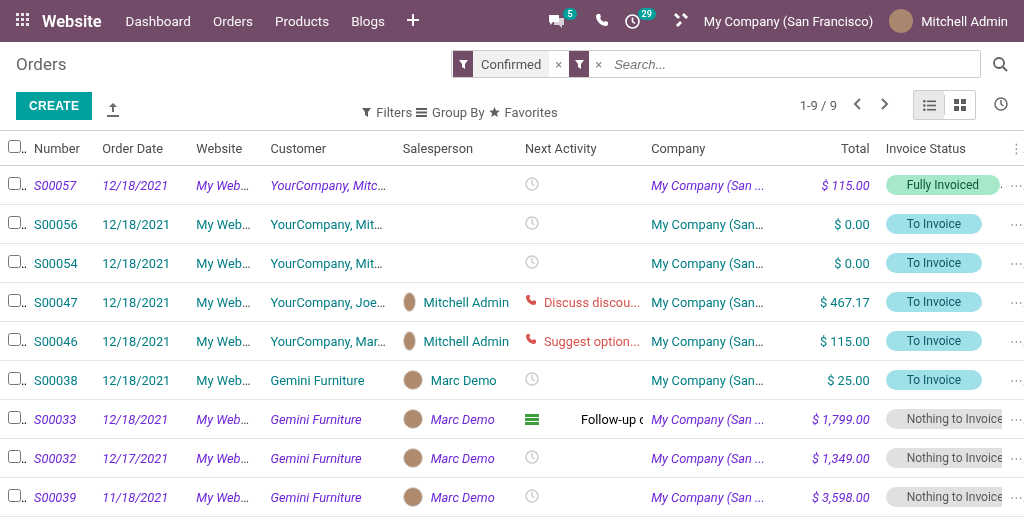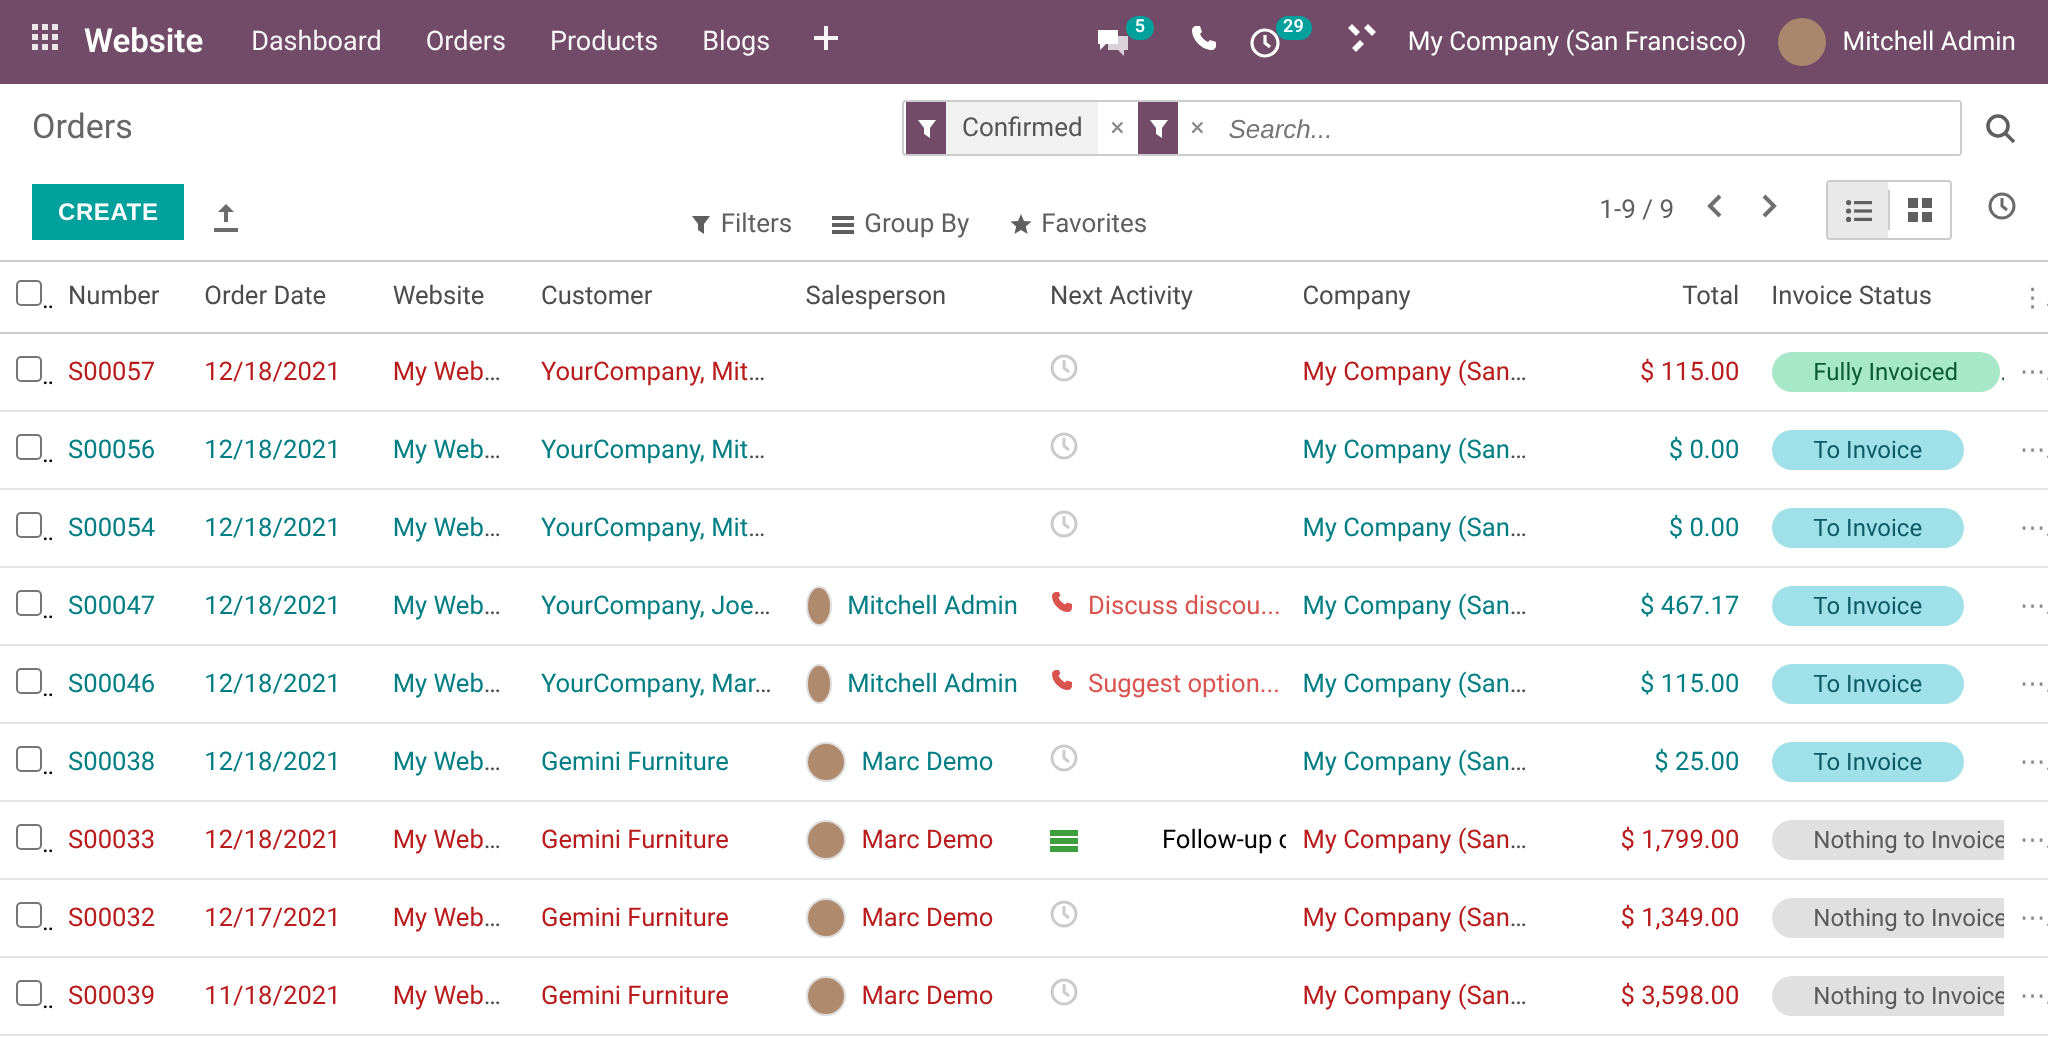--- a/index.html
+++ b/index.html
@@ -22,38 +22,38 @@
 .filter-chip { display: flex; align-items: center; height: 26px; margin-left: 1px; }
 .filter-chip .chip-ico { background: #714B67; color: #fff; width: 20px; height: 26px; display: flex; align-items: center; justify-content: center; font-size: 10px; }
 .filter-chip .chip-label { background: #f1f1f1; color: #555; padding: 0 8px; height: 26px; display: flex; align-items: center; font-size: 13px; }
 .filter-chip .chip-x { color: #888; padding: 0 6px; cursor: pointer; font-size: 13px; }
 .search-input { border: none; outline: none; padding: 0 6px; height: 26px; color: #999; font-size: 13px; flex: 1; font-style: italic; }
 .search-btn { margin-left: 12px; display: flex; align-items: center; justify-content: center; color: #5f5f5f; }
 
 .row3 { display: flex; align-items: flex-end; padding: 4px 16px 10px 16px; }
 .btn-create { background: #00A09D; color: #fff; border: none; padding: 7px 13px; font-weight: 700; font-size: 12px; letter-spacing: 0.3px; cursor: pointer; }
 .upload-ico { margin-left: 14px; color: #6b6b6b; cursor: pointer; }
-.row3 .center { margin-left: auto; display: flex; align-items: center; gap: 20px; color: #5f5f5f; font-size: 13px; }
+.row3 .center { margin-left: auto; display: flex; align-items: center; gap: 4px; color: #5f5f5f; font-size: 13px; }
 .row3 .center .ctl { display: flex; align-items: center; gap: 5px; cursor: pointer; }
 .row3 .right { margin-left: auto; display: flex; align-items: center; gap: 12px; color: #5f5f5f; }
 .pager { font-size: 13px; }
 .page-arrow { cursor: pointer; padding: 4px 4px; color: #6f6f6f; }
 .view-switch { display: flex; align-items: center; border: 1px solid #ccc; border-radius: 2px; overflow: hidden; margin-left: 8px; }
 .view-switch .vbtn { width: 30px; height: 28px; display: flex; align-items: center; justify-content: center; cursor: pointer; }
 .view-switch .vbtn.active { background: #e9e9e9; }
 .view-switch .sep { width: 1px; height: 20px; background: #ccc; }
 .activity-view { margin-left: 6px; color: #6b6b6b; cursor: pointer; }
 
 table { width: 100%; border-collapse: collapse; table-layout: fixed; }
 th, td { text-align: left; padding: 9px 8px; border-bottom: 1px solid #e5e5e5; white-space: nowrap; overflow: hidden; text-overflow: ellipsis; font-size: 12.8px; }
 th { color: #4c4c4c; font-weight: 400; border-bottom: 1px solid #cfcfcf; border-top: 1px solid #cfcfcf; }
 th.number, td.number { text-align: right; }
 .chk { width: 18px; }
 .link { color: #017E84; cursor: pointer; }
-.muted-link { color: #b91c1c; }
+.muted-link { color: #6d28d9; font-style: italic; }
 .salesperson-cell { display: flex; align-items: center; gap: 8px; }
 .sales-avatar { width: 20px; height: 20px; border-radius: 50%; background: #b08a6c; border: 1px solid #ddd; }
 .activity-cell { display: flex; align-items: center; gap: 6px; }
 .act-clock { color: #bbb; }
 .act-phone { color: #d9534f; }
 .act-task { color: #3c9e3c; display: inline-flex; align-items: center; }
 .act-text.warn { color: #d9534f; }
 .act-text.ok { color: #000000; margin-left: 36px; }
 .status-badge { border-radius: 10px; padding: 3px 21px; font-size: 12px; display: inline-block; text-align: center; }
 .status-fully { background: #A7E8C8; color: #0b5a34; }

